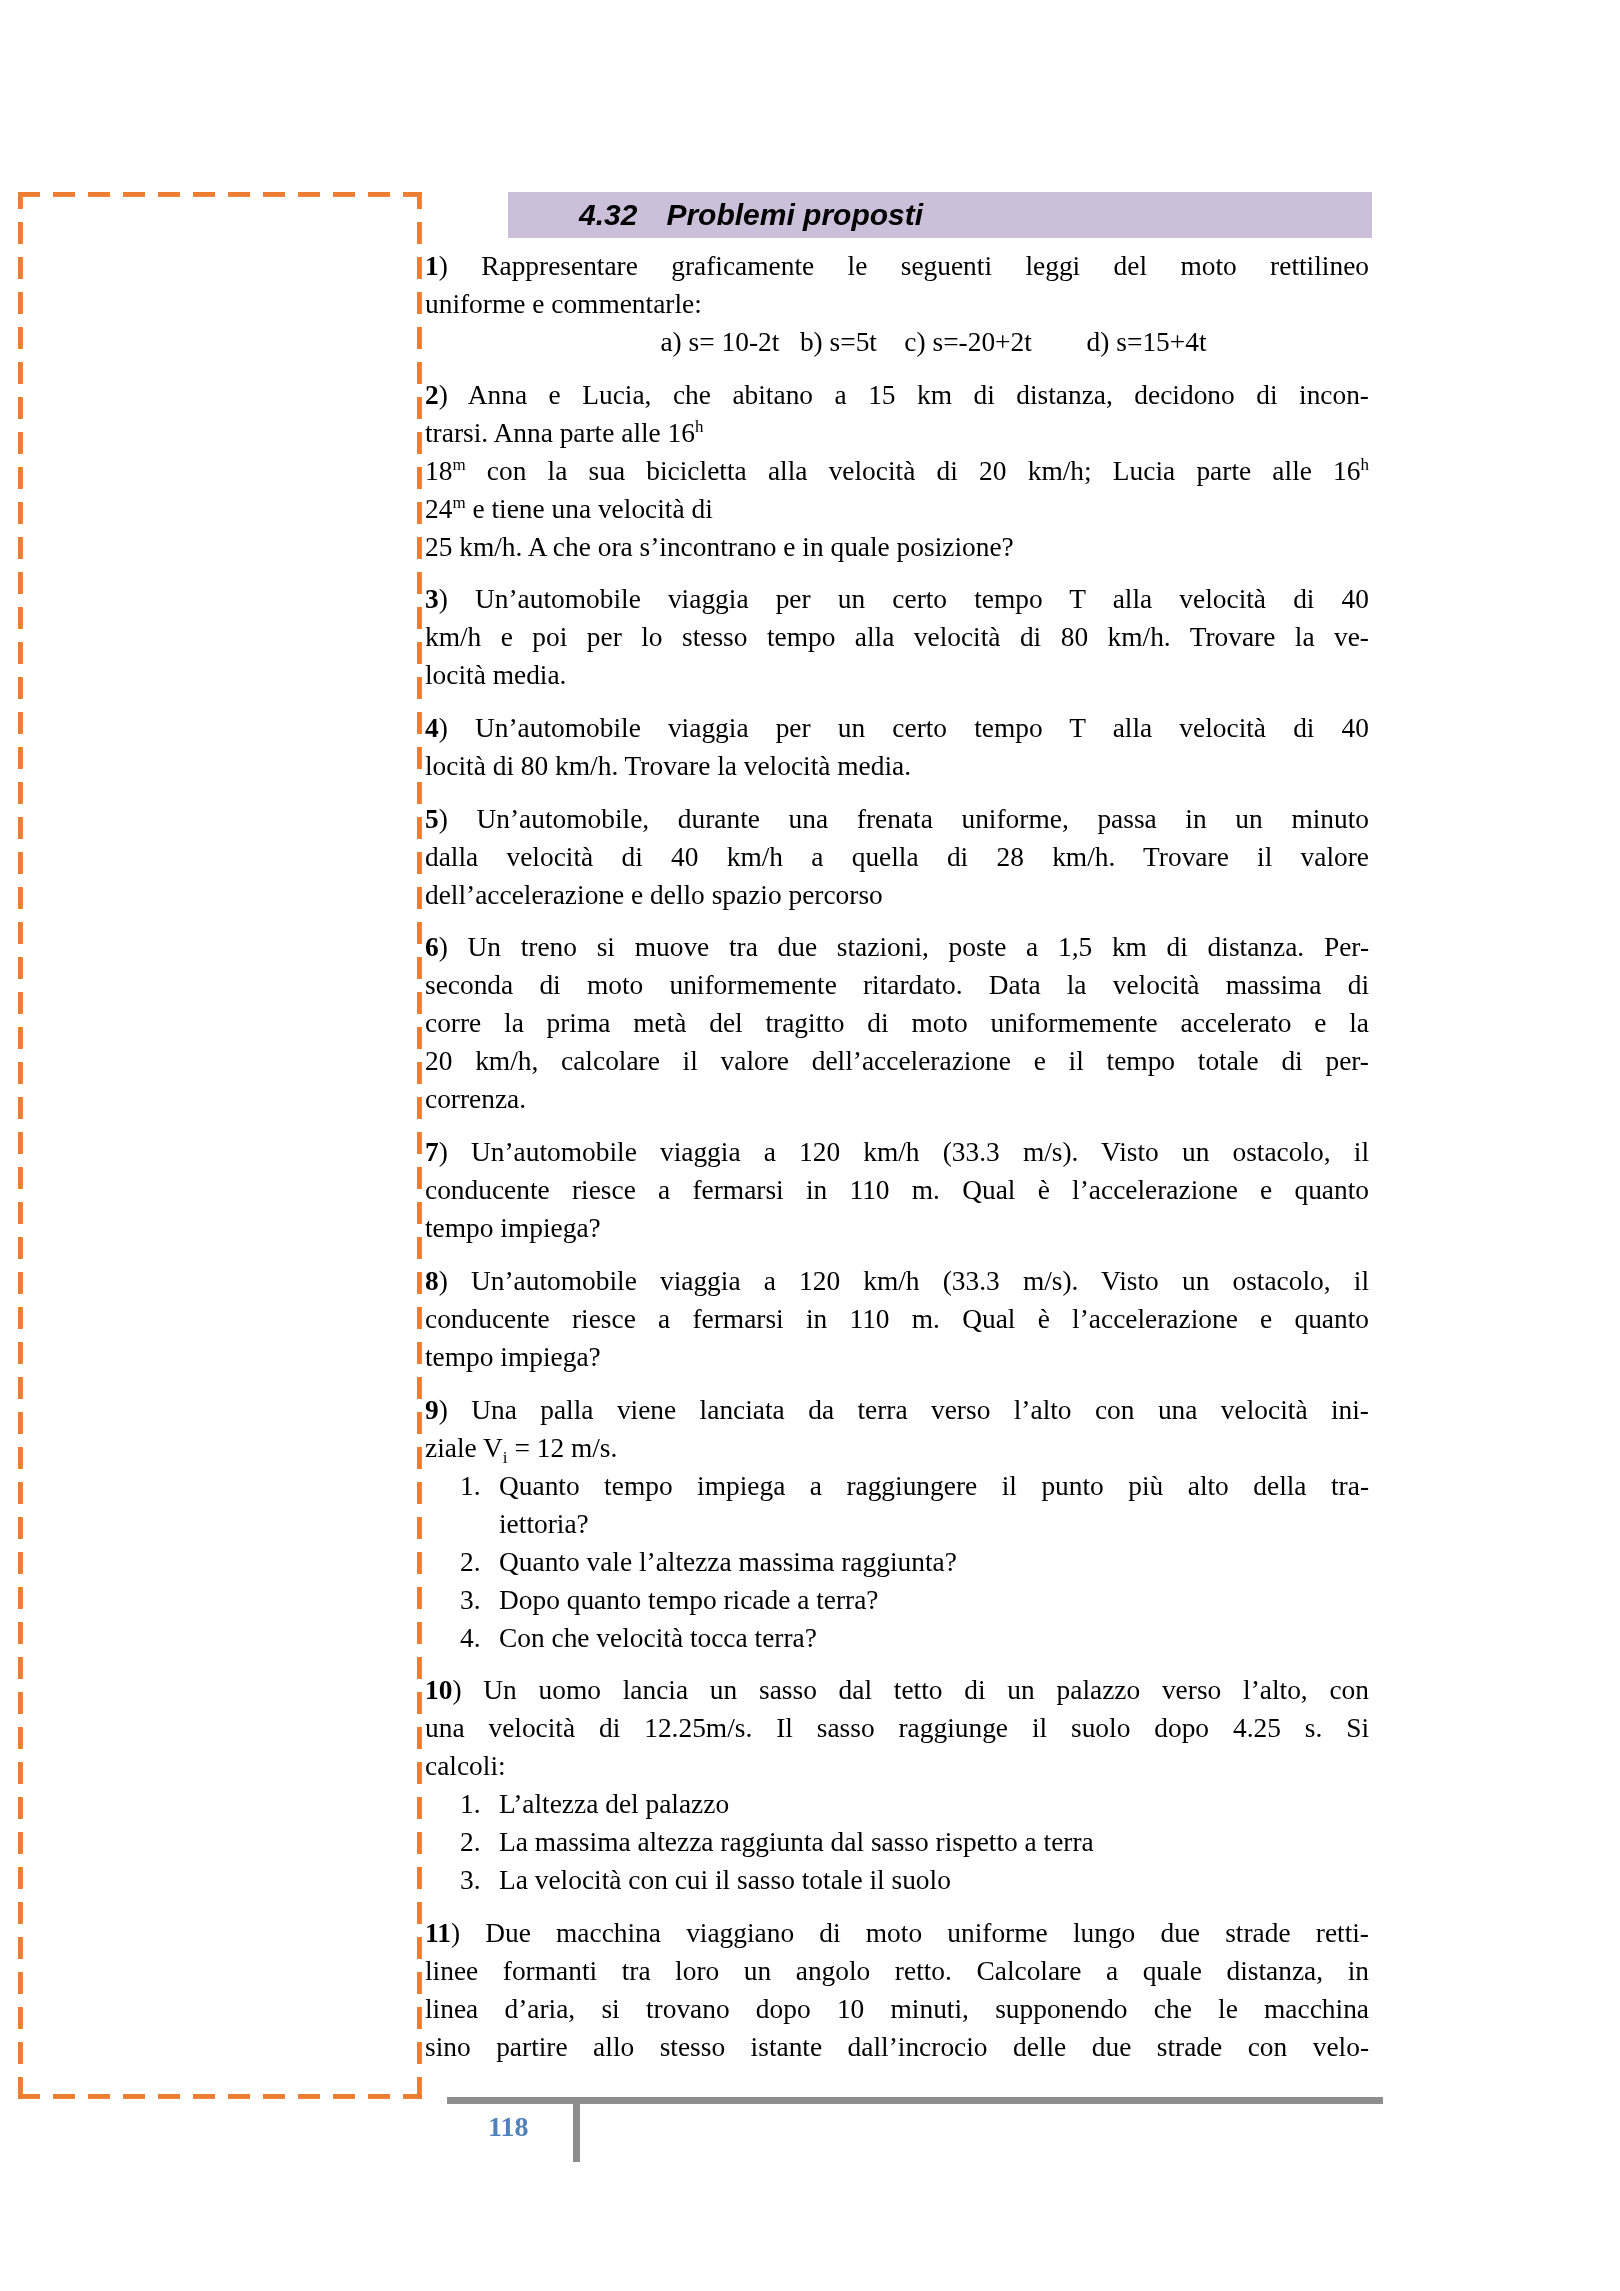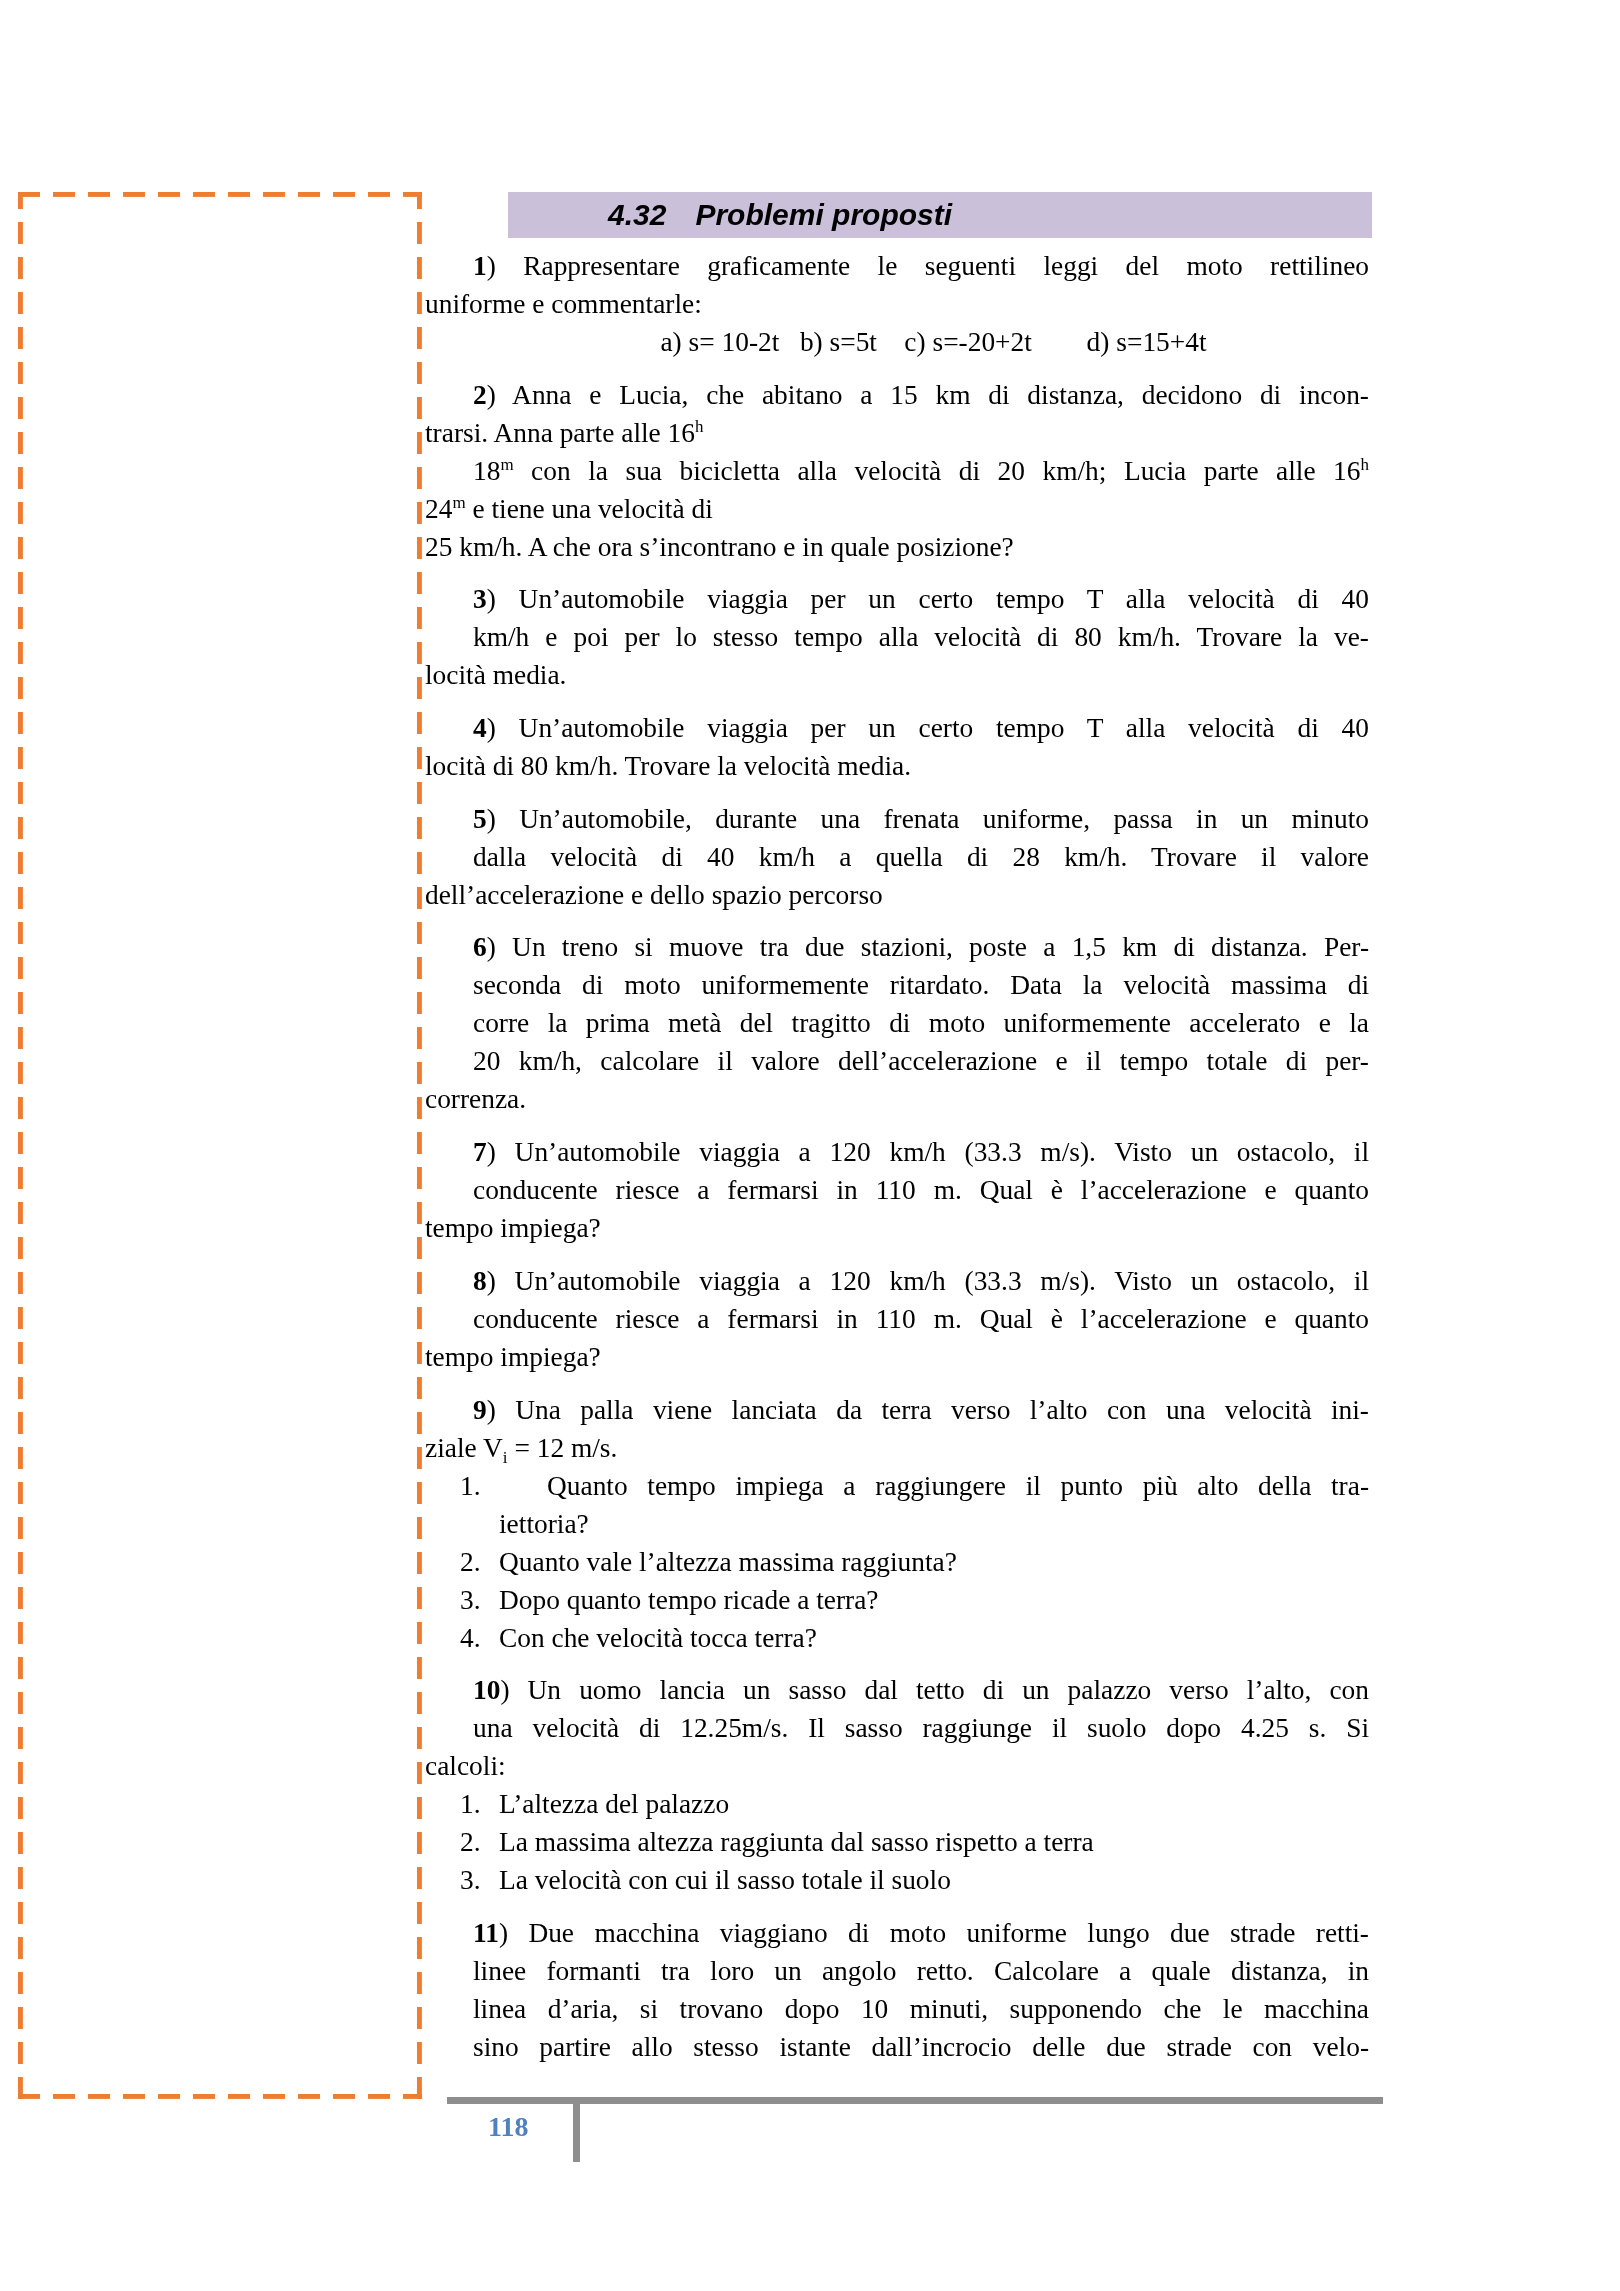--- a/index.html
+++ b/index.html
@@ -11,27 +11,27 @@
     background:
       repeating-linear-gradient(90deg, var(--accent-orange) 0 21.6px, transparent 21.6px 35px) left top / 100% 4.9px no-repeat,
       repeating-linear-gradient(90deg, var(--accent-orange) 0 21.6px, transparent 21.6px 35px) left bottom / 100% 4.9px no-repeat,
       repeating-linear-gradient(0deg,  var(--accent-orange) 0 21.6px, transparent 21.6px 35px) left top / 4.9px 100% no-repeat,
       repeating-linear-gradient(0deg,  var(--accent-orange) 0 21.6px, transparent 21.6px 35px) right top / 4.9px 100% no-repeat;}
 
   
   .band{position:absolute;left:508px;top:192px;width:864px;height:46px;background:var(--band-lavender);
         font-family:"Liberation Sans","DejaVu Sans",sans-serif;font-weight:bold;font-style:italic;
         font-size:30px;line-height:46px;white-space:nowrap;}
-  .band .secnum{margin-left:100px;margin-right:29px;}
+  .band .secnum{margin-left:71px;margin-right:29px;}
 
   
   .content{position:absolute;left:425px;top:247px;width:944px;font-size:27.4px;line-height:38px;}
   .block{margin:0 0 14.7px 0;}
   .line{text-align:left;}
-  .line.j{text-align:justify;text-align-last:justify;margin-left:48px;}
+  .line.j{text-align:justify;text-align-last:justify;}
   .line.ind{white-space:pre;padding-left:73px;text-align:center;}
   sup{font-size:62%;line-height:0;vertical-align:super;}
   sub{font-size:62%;line-height:0;vertical-align:sub;}
 
   .items{padding-left:35px;}
   .item{display:flex;align-items:flex-start;}
   .item .num{flex:0 0 39px;}
   .item .itext{flex:1 1 auto;}
 
   

